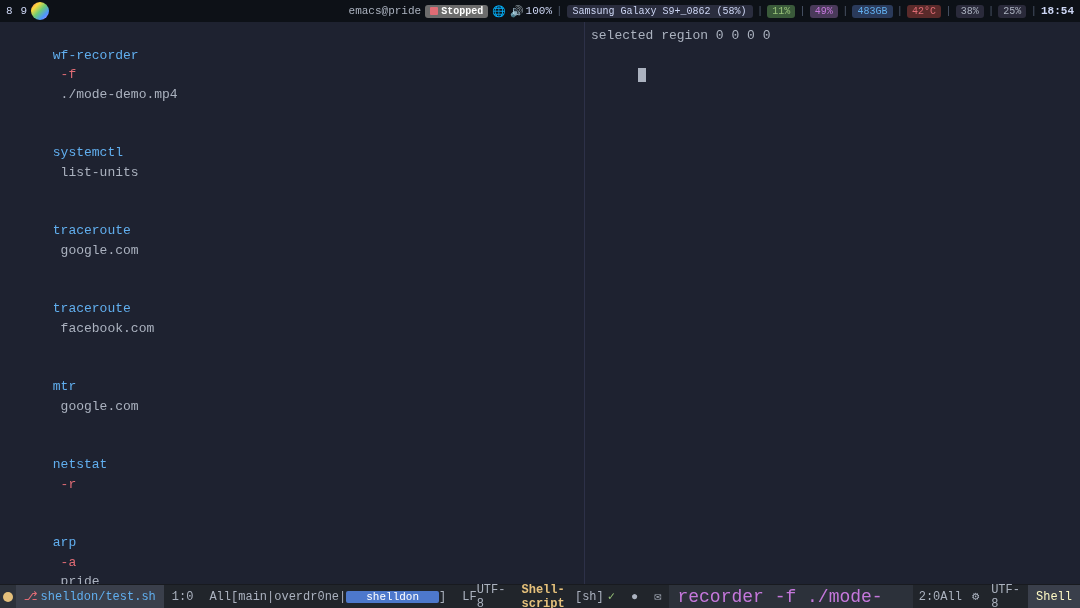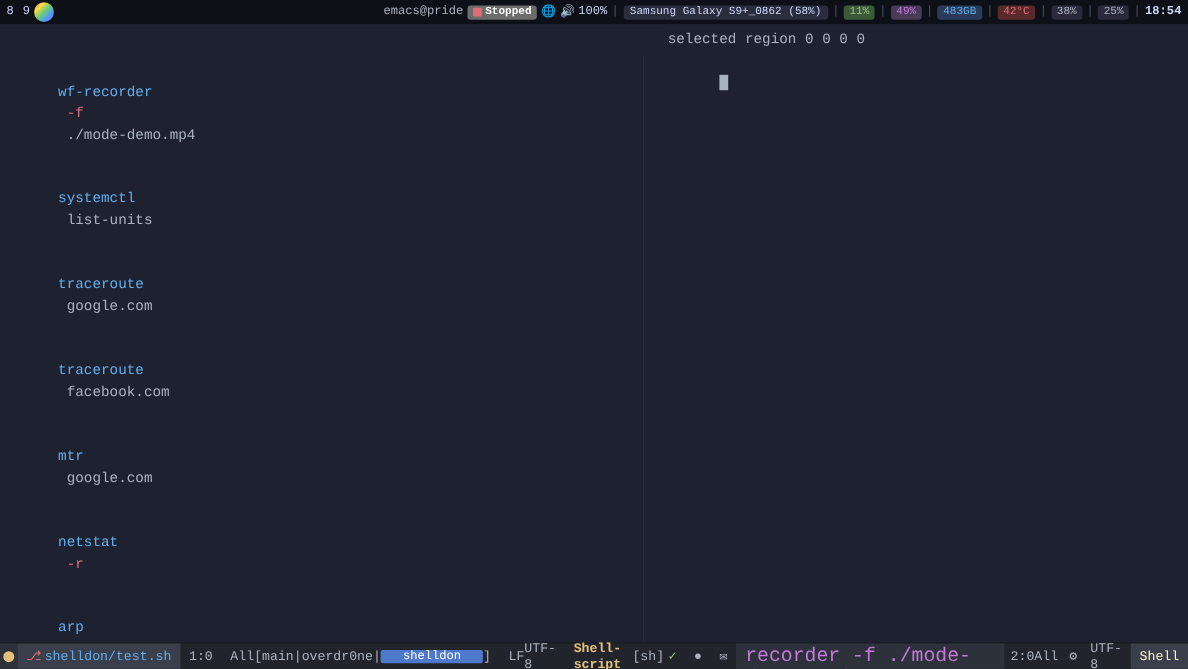--- a/index.html
+++ b/index.html
@@ -115,30 +115,28 @@
       overflow: hidden;
     }
 
     
     #left-pane {
       flex: 0 0 585px;
       background: #1e2230;
       padding: 4px 6px;
       overflow-y: auto;
       border-right: 1px solid #2d3148;
-      margin-top: 28px;
     }
 
     
     #right-pane {
       flex: 1;
       background: #1e2230;
       padding: 4px 6px;
       color: #abb2bf;
-      margin-left: 16px;
     }
 
     .terminal-line {
       line-height: 1.5;
       white-space: pre;
       font-size: 13px;
     }
     .cmd-name { color: #61afef; }
     .cmd-flag { color: #e06c75; }
     .cursor-block {

